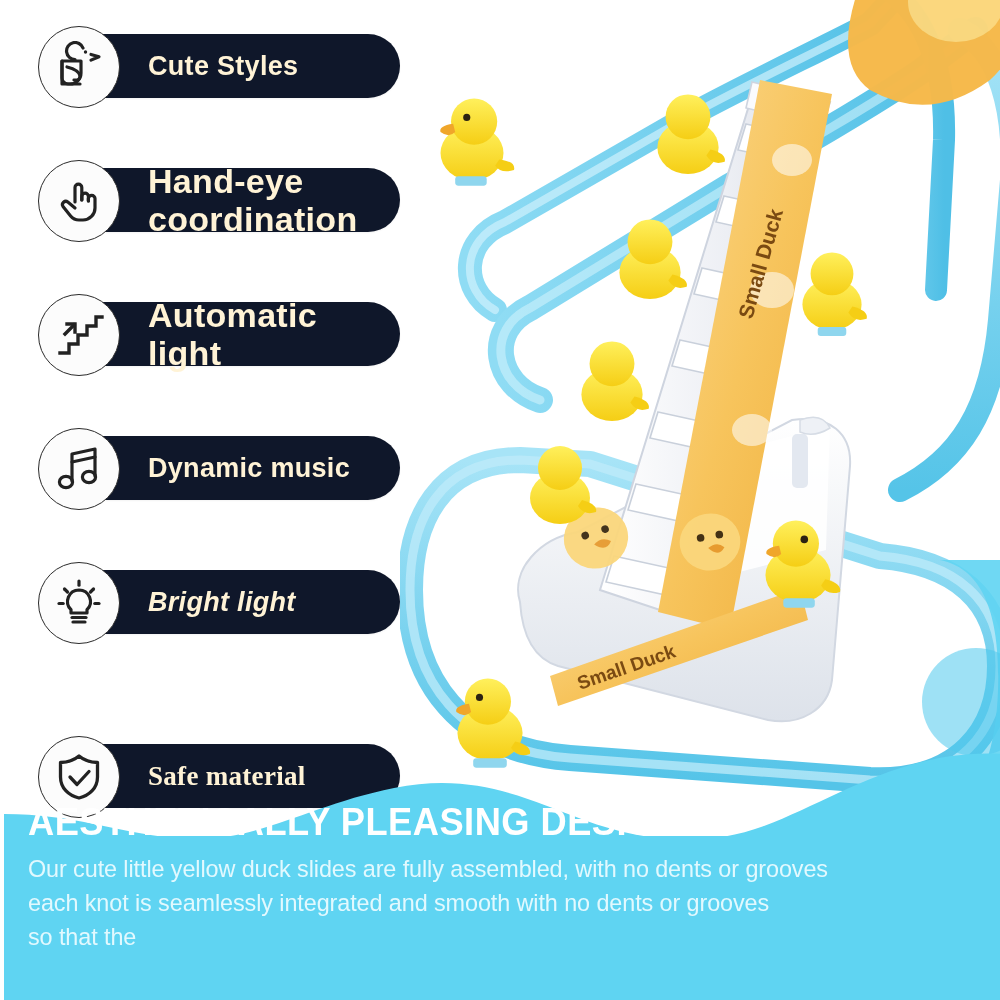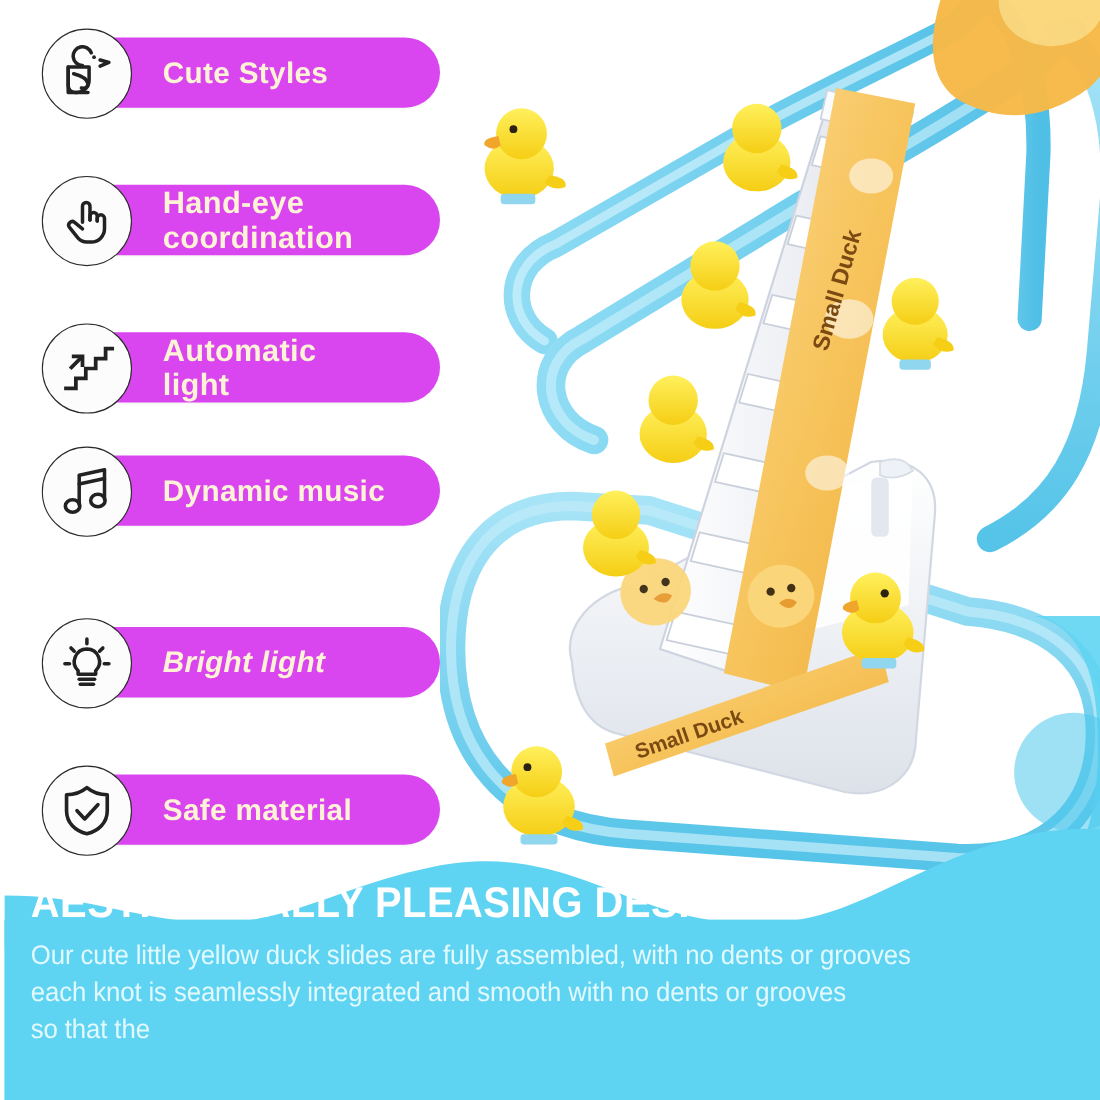--- a/index.html
+++ b/index.html
@@ -20,30 +20,30 @@
   }
   #product-photo svg { display:block; width:100%; height:100%; }
 
   
   #feature-list {
     position:absolute; left:0; top:0; width:420px; height:810px; z-index:5;
   }
   .feature-row { position:absolute; left:0; width:420px; height:80px; }
   .feature-pill {
     position:absolute; left:60px; top:8px; height:64px; width:340px;
-    background:#d946ef; border-radius:34px;
+    background:#0f172a; border-radius:34px;
     display:flex; align-items:center;
     box-shadow:0 1px 2px rgba(0,0,0,.05);
   }
   .feature-label {
     margin-left:88px; color:#FFF3D6;
     font-size:27px; font-weight:700; line-height:1.12;
     letter-spacing:.3px; white-space:pre-line;
   }
-  .feature-label.two-line { font-size:28px; }
+  .feature-label.two-line { font-size:34px; }
   .icon-badge {
     position:absolute; left:38px; top:0px; width:82px; height:82px;
     border-radius:50%; background:#FCFCFC; border:1.4px solid #2b2b2b;
     display:flex; align-items:center; justify-content:center; z-index:2;
     overflow:hidden;
   }
   .icon-badge svg { width:52px; height:52px; display:block; }
 
   
   #bottom-banner {
@@ -289,21 +289,21 @@
       </div>
       <div class="icon-badge">
         <svg viewBox="0 0 52 52" fill="none" stroke="#222" stroke-width="3.4" stroke-linecap="square" stroke-linejoin="miter">
           <path d="M7 44 h9 v-9 h9 v-9 h9 v-9 h9 v-9 h6"></path>
           <path d="M12 25 l9 -9"></path>
           <path d="M14 15 h8 v8"></path>
         </svg>
       </div>
     </div>
 
-    <div class="feature-row" style="top:406px;text-align:center;">
+    <div class="feature-row" style="top:428px;text-align:center;">
       <div class="feature-pill">
         <span class="feature-label">Dynamic music</span>
       </div>
       <div class="icon-badge">
         <svg viewBox="0 0 52 52" fill="none" stroke="#222" stroke-width="3.2" stroke-linecap="round" stroke-linejoin="round">
           <path d="M19 38 V11 l23 -5 v27"></path>
           <path d="M19 19 l23 -5"></path>
           <ellipse cx="13" cy="39" rx="6.6" ry="5.6"></ellipse>
           <ellipse cx="36" cy="34" rx="6.6" ry="5.6"></ellipse>
         </svg>
@@ -321,21 +321,21 @@
           <path d="M20 45 h12"></path>
           <path d="M26 4 v4.2"></path>
           <path d="M11.5 12 l3 3"></path>
           <path d="M40.5 12 l-3 3"></path>
           <path d="M6 26.5 h4.2"></path>
           <path d="M41.8 26.5 H46"></path>
         </svg>
       </div>
     </div>
 
-    <div class="feature-row" style="top:696px;">
+    <div class="feature-row" style="top:736px;font-family:Liberation Serif, serif;">
       <div class="feature-pill">
         <span class="feature-label">Safe material</span>
       </div>
       <div class="icon-badge">
         <svg viewBox="0 0 52 52" fill="none" stroke="#222" stroke-width="3.3" stroke-linecap="round" stroke-linejoin="round">
           <path d="M26 5 C 20 10 13 11.5 7.5 11.5 V26 c0 11 8 18.5 18.5 21 c10.5 -2.5 18.5 -10 18.5 -21 V11.5 C 39 11.5 32 10 26 5 z"></path>
           <path d="M17 26 l7 7.5 l12 -13"></path>
         </svg>
       </div>
     </div>

